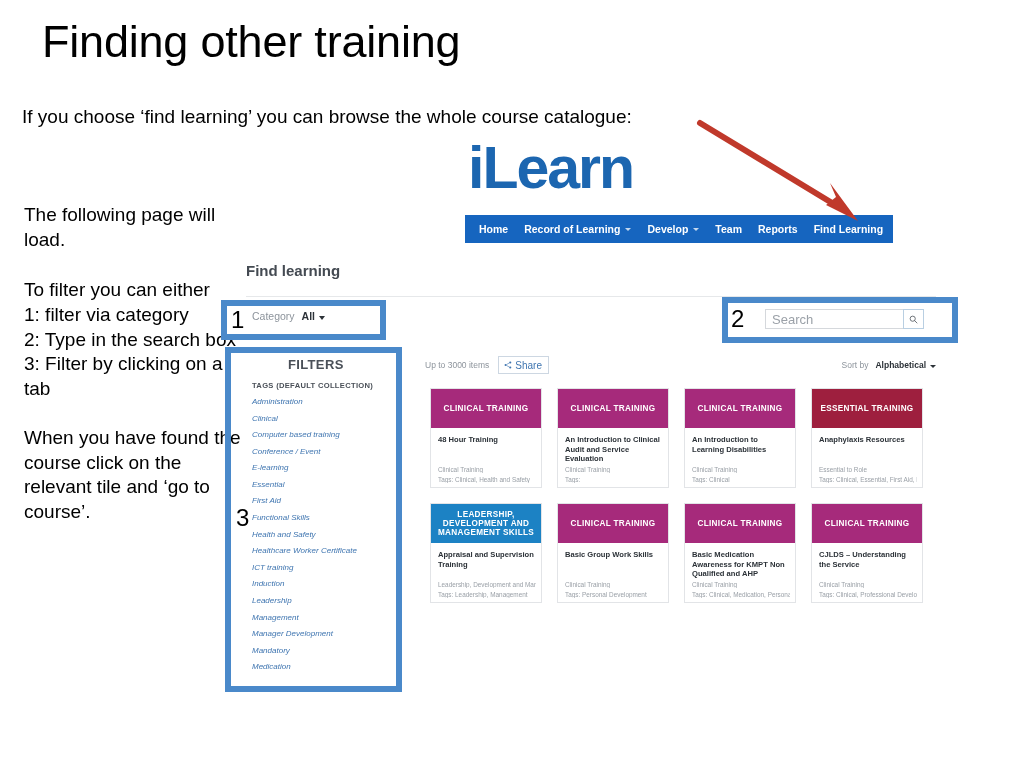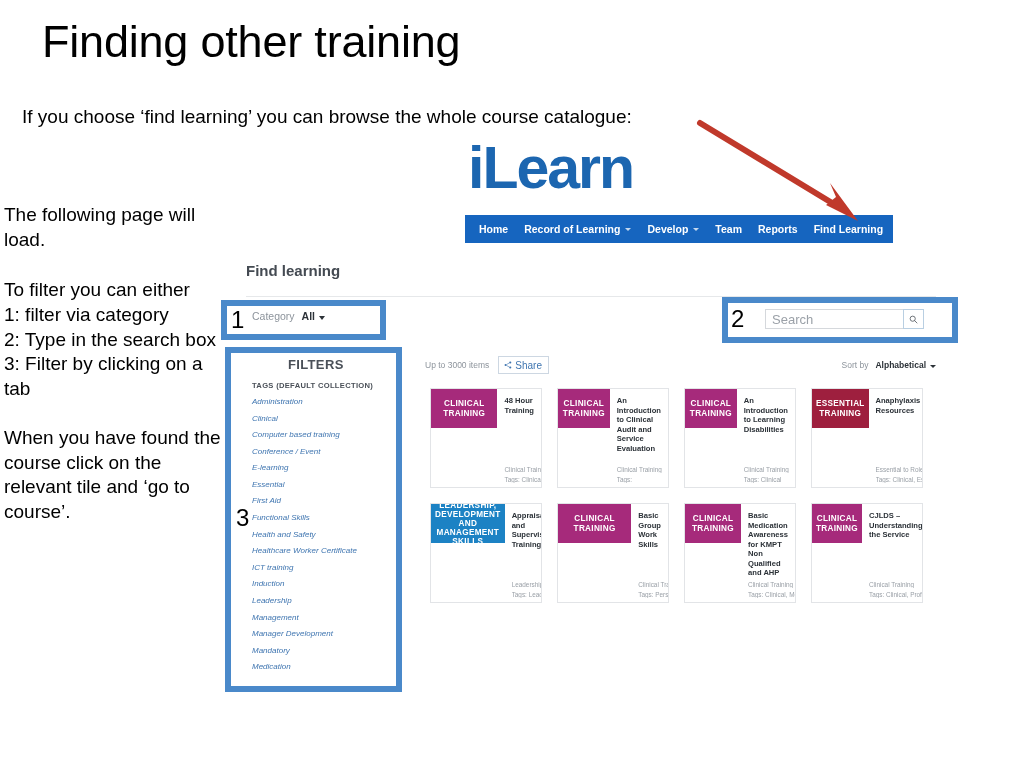--- a/index.html
+++ b/index.html
@@ -35,21 +35,21 @@
     left: 22px;
     top: 106px;
     font-size: 19px;
     color: #000000;
     white-space: nowrap;
   }
 
   
   #left-col {
     position: absolute;
-    left: 4px;
+    left: 24px;
     top: 203px;
     width: 222px;
     font-size: 19px;
     line-height: 1.30;
     color: #000000;
   }
   #left-col p { margin: 0 0 0 0; }
   .spacer-sm { height: 24px; }
   .spacer-md { height: 26px; }
 
@@ -273,21 +273,21 @@
     grid-template-columns: repeat(4, 112px);
     gap: 15px 15px;
   }
   .course-card {
     width: 112px;
     height: 100px;
     border: 1px solid #e2e4e7;
     background: #ffffff;
     box-sizing: border-box;
     display: flex;
-    flex-direction: row;
+    flex-direction: column;
     cursor: pointer;
     overflow: hidden;
   }
   .card-banner {
     height: 39px;
     display: flex;
     align-items: center;
     justify-content: center;
     text-align: center;
     padding: 0 4px;

